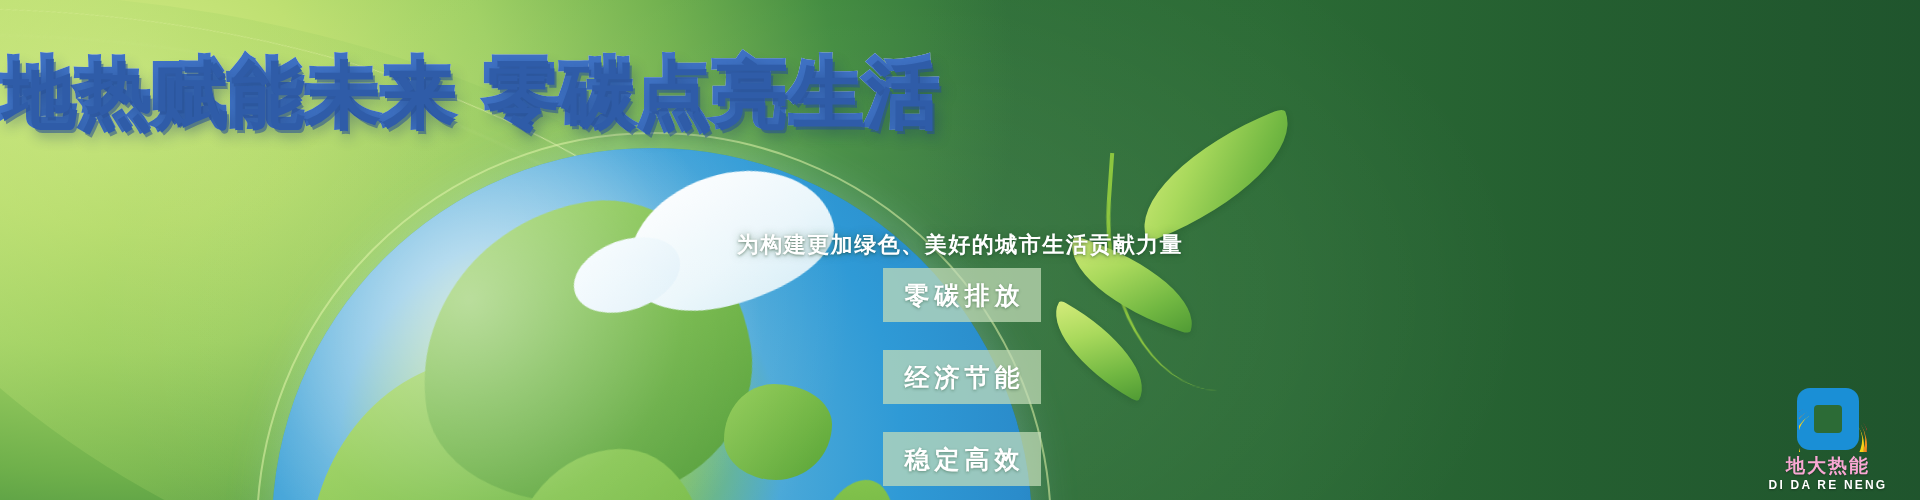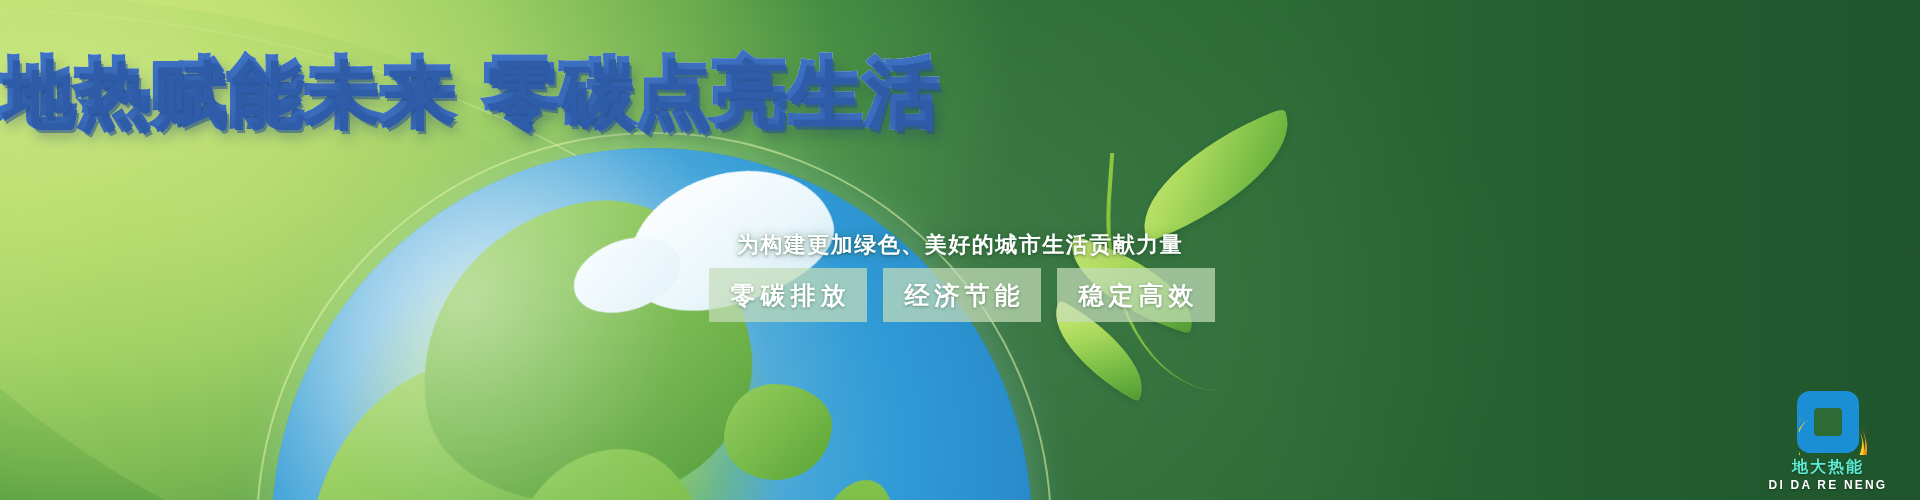--- a/index.html
+++ b/index.html
@@ -176,21 +176,21 @@
     font-size:22px;font-weight:bold;letter-spacing:1.5px;
     color:#ffffff;
     text-shadow:0 1px 3px rgba(20,60,30,.5),0 0 10px rgba(30,80,40,.35);
     white-space:nowrap;
     margin-top:30px;
   }
 
   
   .tags{
     position:absolute;left:4px;right:0;top:268px;
-    display:flex;justify-content:center;align-items:center;gap:16px;
+    display:flex;justify-content:center;align-items:center;gap:28px;flex-direction:column;
   }
   .tag{
     min-width:158px;height:54px;
     display:flex;align-items:center;justify-content:center;
     background:rgba(196,221,184,.72);
     color:#ffffff;
     font-family:"DejaVu Sans","Liberation Sans",sans-serif;
     font-size:25px;font-weight:bold;letter-spacing:5px;
     padding:0 16px;
     text-indent:5px;
@@ -222,22 +222,22 @@
     position:absolute;left:-16px;top:12px;width:80px;height:80px;
     border-radius:50%;
     border-style:solid;border-color:transparent;
     transform:rotate(-32deg);
   }
   .rb1{border-width:0 0 7px 7px;border-bottom-color:#e3342f;border-left-color:#e3342f;}
   .rb2{left:-11px;top:16px;width:72px;height:72px;border-width:0 0 7px 7px;border-bottom-color:#f08c1e;border-left-color:#f08c1e;}
   .rb3{left:-6px;top:20px;width:64px;height:64px;border-width:0 0 7px 7px;border-bottom-color:#f7d117;border-left-color:#f7d117;}
   .logo-cn{
     font-family:"DejaVu Sans","Liberation Sans",sans-serif;
-    font-size:16px;font-weight:bold;letter-spacing:2px;
-    color:#5eead4;line-height:1.1;
+    font-size:19px;font-weight:bold;letter-spacing:2px;
+    color:#f9a8d4;line-height:1.1;
     text-shadow:0 1px 2px rgba(0,0,0,.35);
   }
   .logo-en{
     font-family:"Liberation Sans",sans-serif;
     font-size:12px;font-weight:bold;letter-spacing:2.2px;
     color:#ffffff;margin-top:2px;
     text-shadow:0 1px 2px rgba(0,0,0,.35);
   }
 </style>
 </head>

